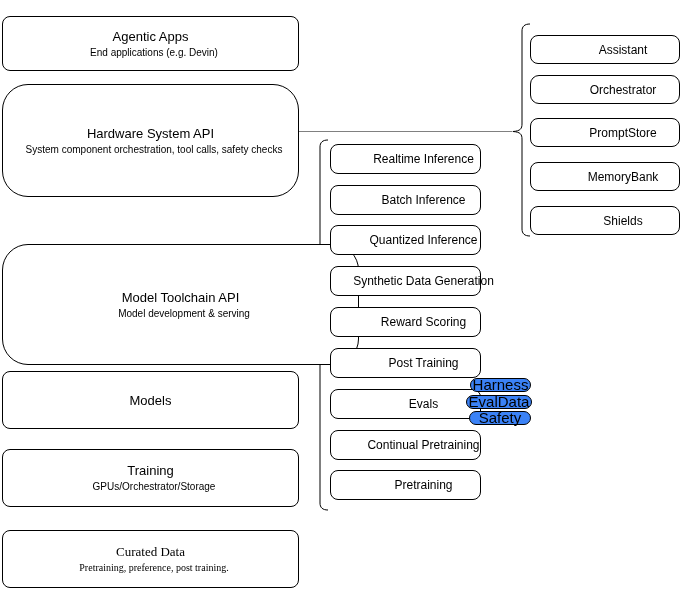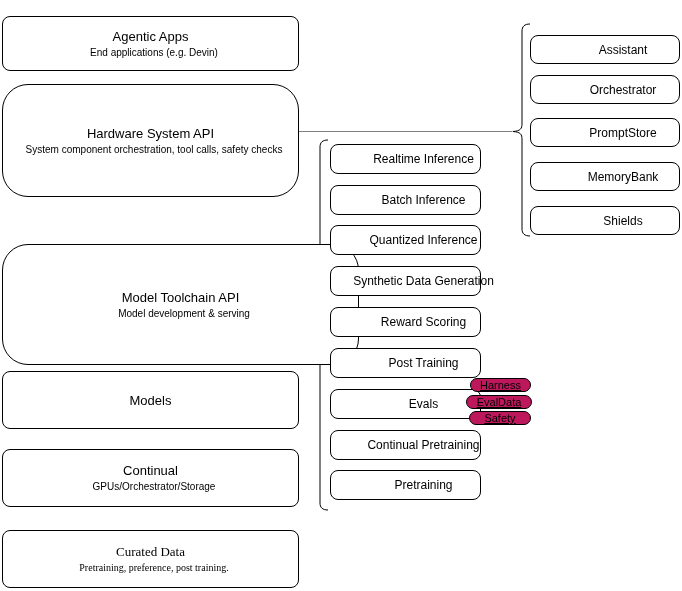--- a/index.html
+++ b/index.html
@@ -45,31 +45,30 @@
     justify-content: center;
     text-align: center;
     font-size: 12px;
     white-space: nowrap;
     padding-left: 36px;
   }
 
   .tag {
     position: absolute;
     box-sizing: border-box;
-    background: #be185d;
+    background: #3b82f6;
     border: 1px solid #000000;
     border-radius: 8px;
     display: flex;
     align-items: center;
     justify-content: center;
-    font-size: 11px;
+    font-size: 15px;
     line-height: 12px;
     white-space: nowrap;
     z-index: 3;
-    text-decoration: underline;
   }
 
   .r8  { border-radius: 8px; }
   .r26 { border-radius: 26px; }
 </style>
 </head>
 <body>
 
 <div class="canvas">
 
@@ -93,21 +92,21 @@
   <div class="node r26" style="left:2px; top:232px; width:357px; height:121px;margin-top:12px;">
     <div class="title">Model Toolchain API</div>
     <div class="subtitle">Model development &amp; serving</div>
   </div>
 
   <div class="node r8" style="left:2px; top:371px; width:297px; height:58px;">
     <div class="title">Models</div>
   </div>
 
   <div class="node r8" style="left:2px; top:449px; width:297px; height:58px;">
-    <div class="title">Continual</div>
+    <div class="title">Training</div>
     <div class="subtitle">GPUs/Orchestrator/Storage</div>
   </div>
 
   <div class="node r8" style="left:2px; top:530px; width:297px; height:58px;font-family:Liberation Serif, serif;">
     <div class="title">Curated Data</div>
     <div class="subtitle">Pretraining, preference, post training.</div>
   </div>
 
   <div class="item" style="left:330px; top:144px; width:151px; height:30px;">Realtime Inference</div>
   <div class="item" style="left:330px; top:185px; width:151px; height:30px;">Batch Inference</div>

